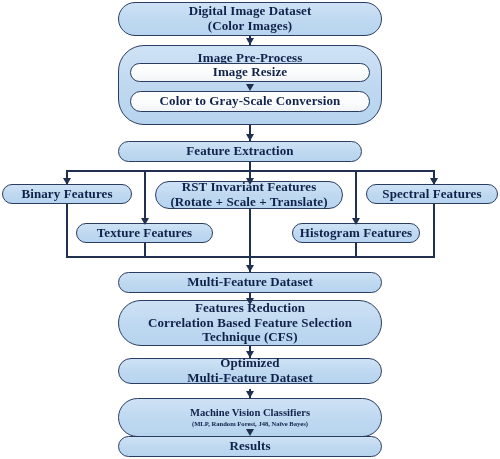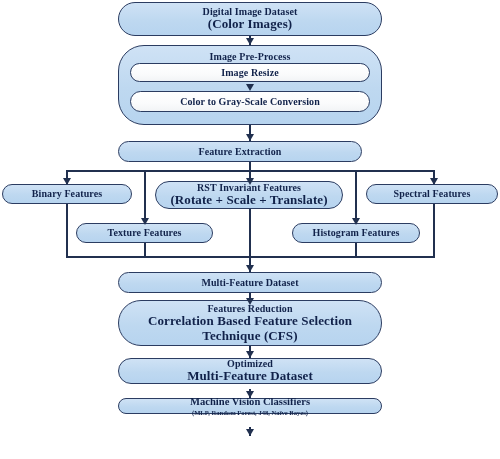--- a/index.html
+++ b/index.html
@@ -37,21 +37,21 @@
   }
   .node.plain {
     background: linear-gradient(180deg, #ffffff 0%, #fafbfc 60%, #f2f4f6 100%);
   }
   .node.container {
     border-radius: 26px;
     justify-content: flex-start;
     padding-top: 5px;
     z-index: 2;
   }
-  .ln1 { font-size: 10px; letter-spacing: .1px; }
+  .ln1 { font-size: 13px; letter-spacing: .1px; }
   .ln2 { font-size: 13px; letter-spacing: .1px; }
   .big { font-size: 10.6px; }
   .sub { font-size: 6.6px; margin-top: 1.5px; }
 
   
   .vline, .hline {
     position: absolute;
     background: #21304f;
     z-index: 1;
   }
@@ -169,22 +169,25 @@
   <div class="arrow" style="left:245.5px; top:351px;"></div>
 
   <div class="node" style="left:118px; top:358px; width:264px; height:26px;">
     <div class="ln1">Optimized</div>
     <div class="ln2">Multi-Feature Dataset</div>
   </div>
 
   <div class="vline" style="left:249px; top:389px; height:9px;"></div>
   <div class="arrow" style="left:245.5px; top:391px;"></div>
 
-  <div class="node" style="left:118px; top:398px; width:264px; height:16px;">
+  <div class="node" style="left:118px; top:398px; width:264px; height:39px;">
     <div class="big">Machine Vision Classifiers</div>
     <div class="sub">(MLP, Random Forest, J48, Naïve Bayes)</div>
   </div>
 
   <div class="vline" style="left:249px; top:427px; height:9px;"></div>
   <div class="arrow" style="left:245.5px; top:429px;"></div>
 
+  <div class="node" style="left:118px; top:436px; width:264px; height:21px;">
+    <div class="ln1">Results</div>
+  </div>
 
 </div>
 
 </body></html>

